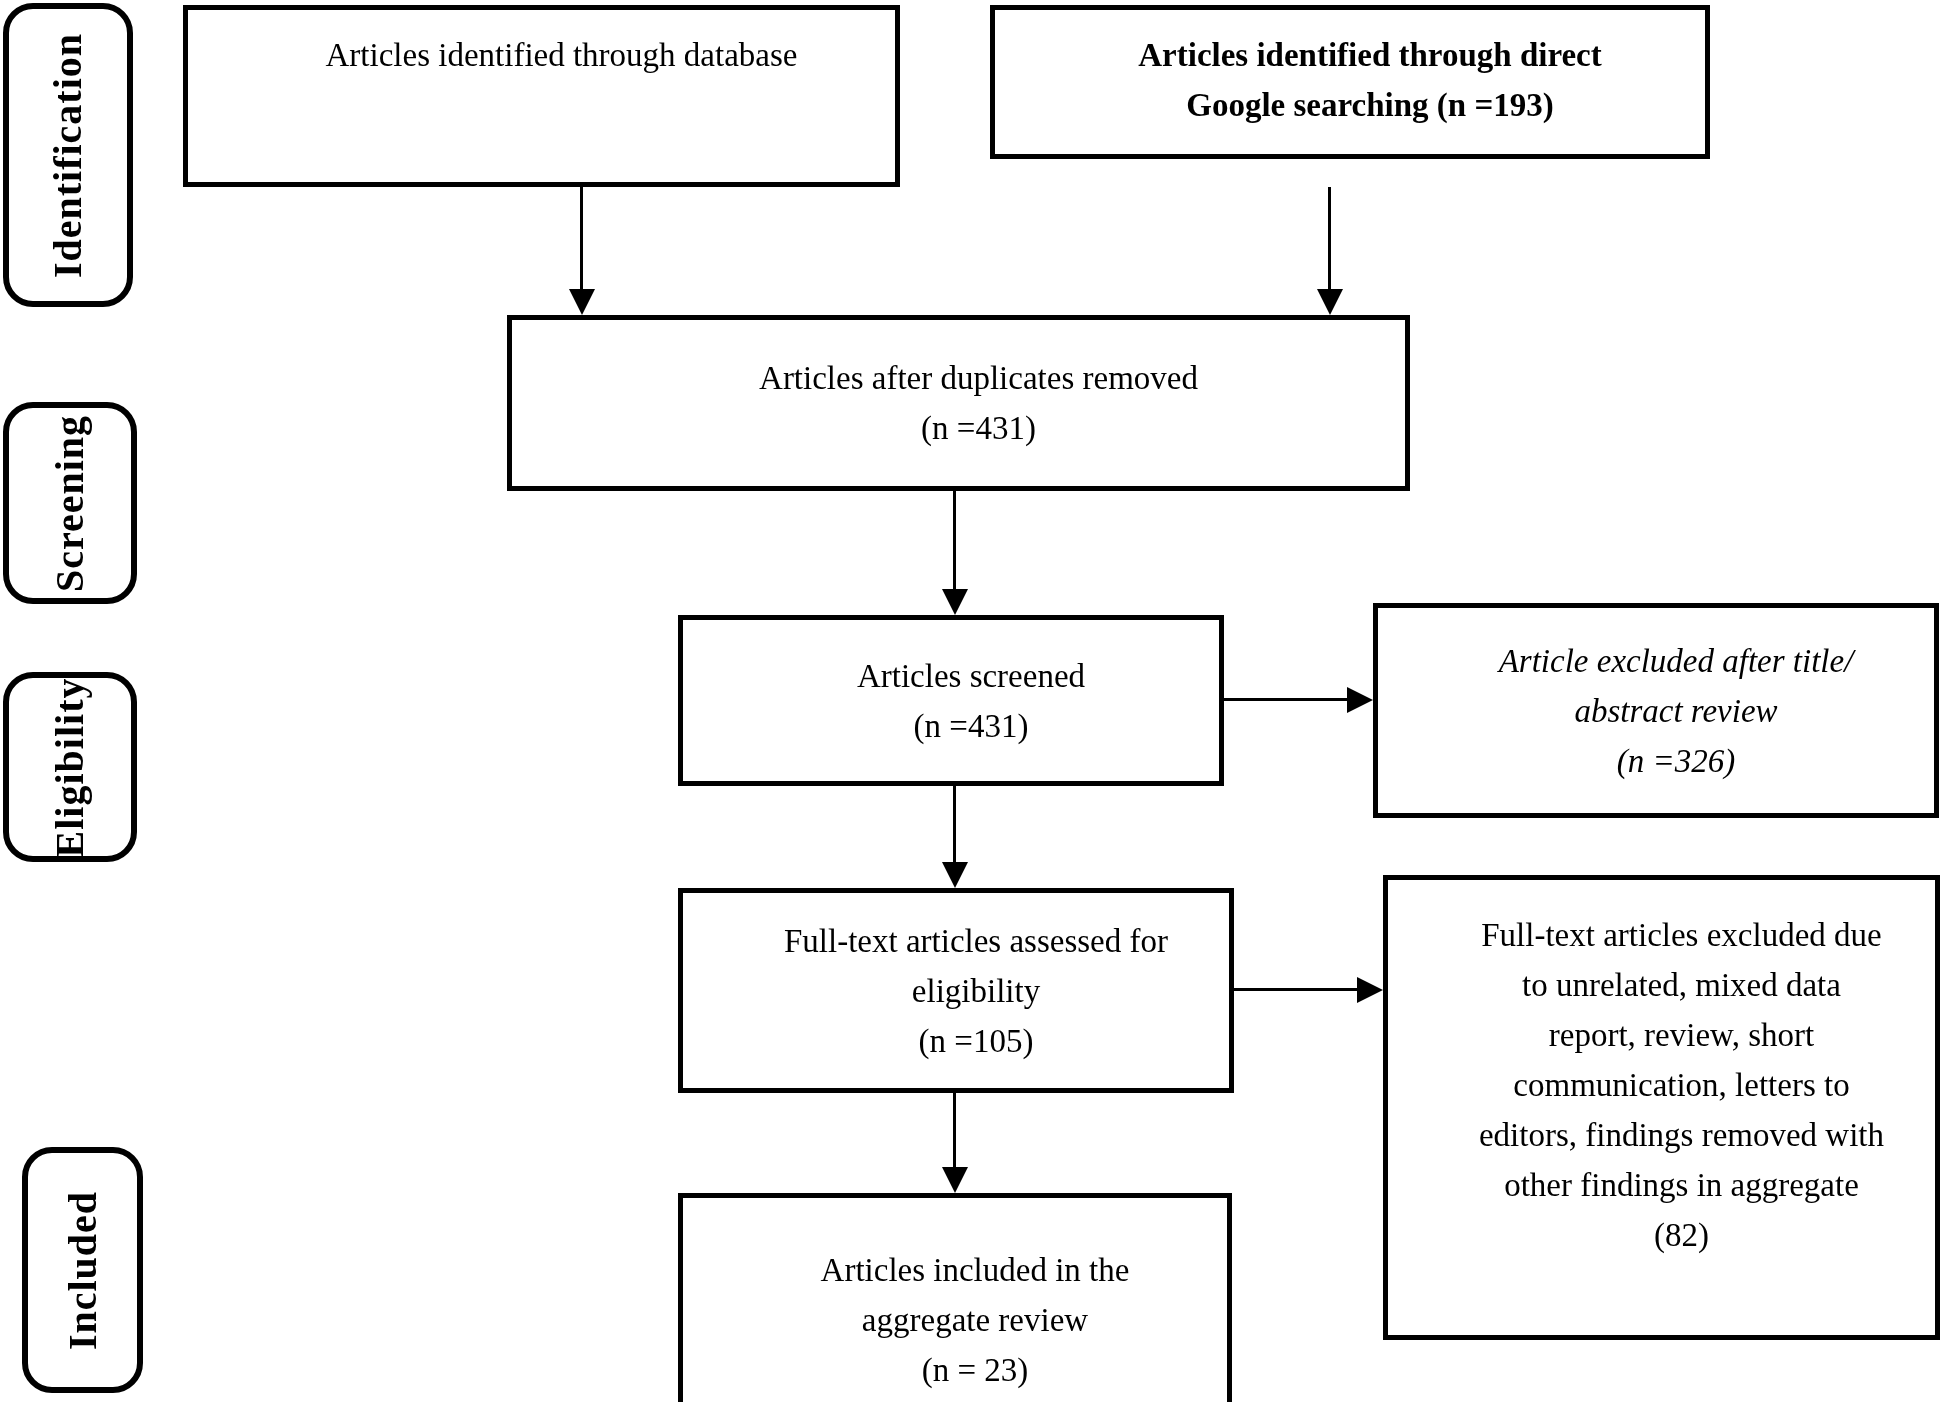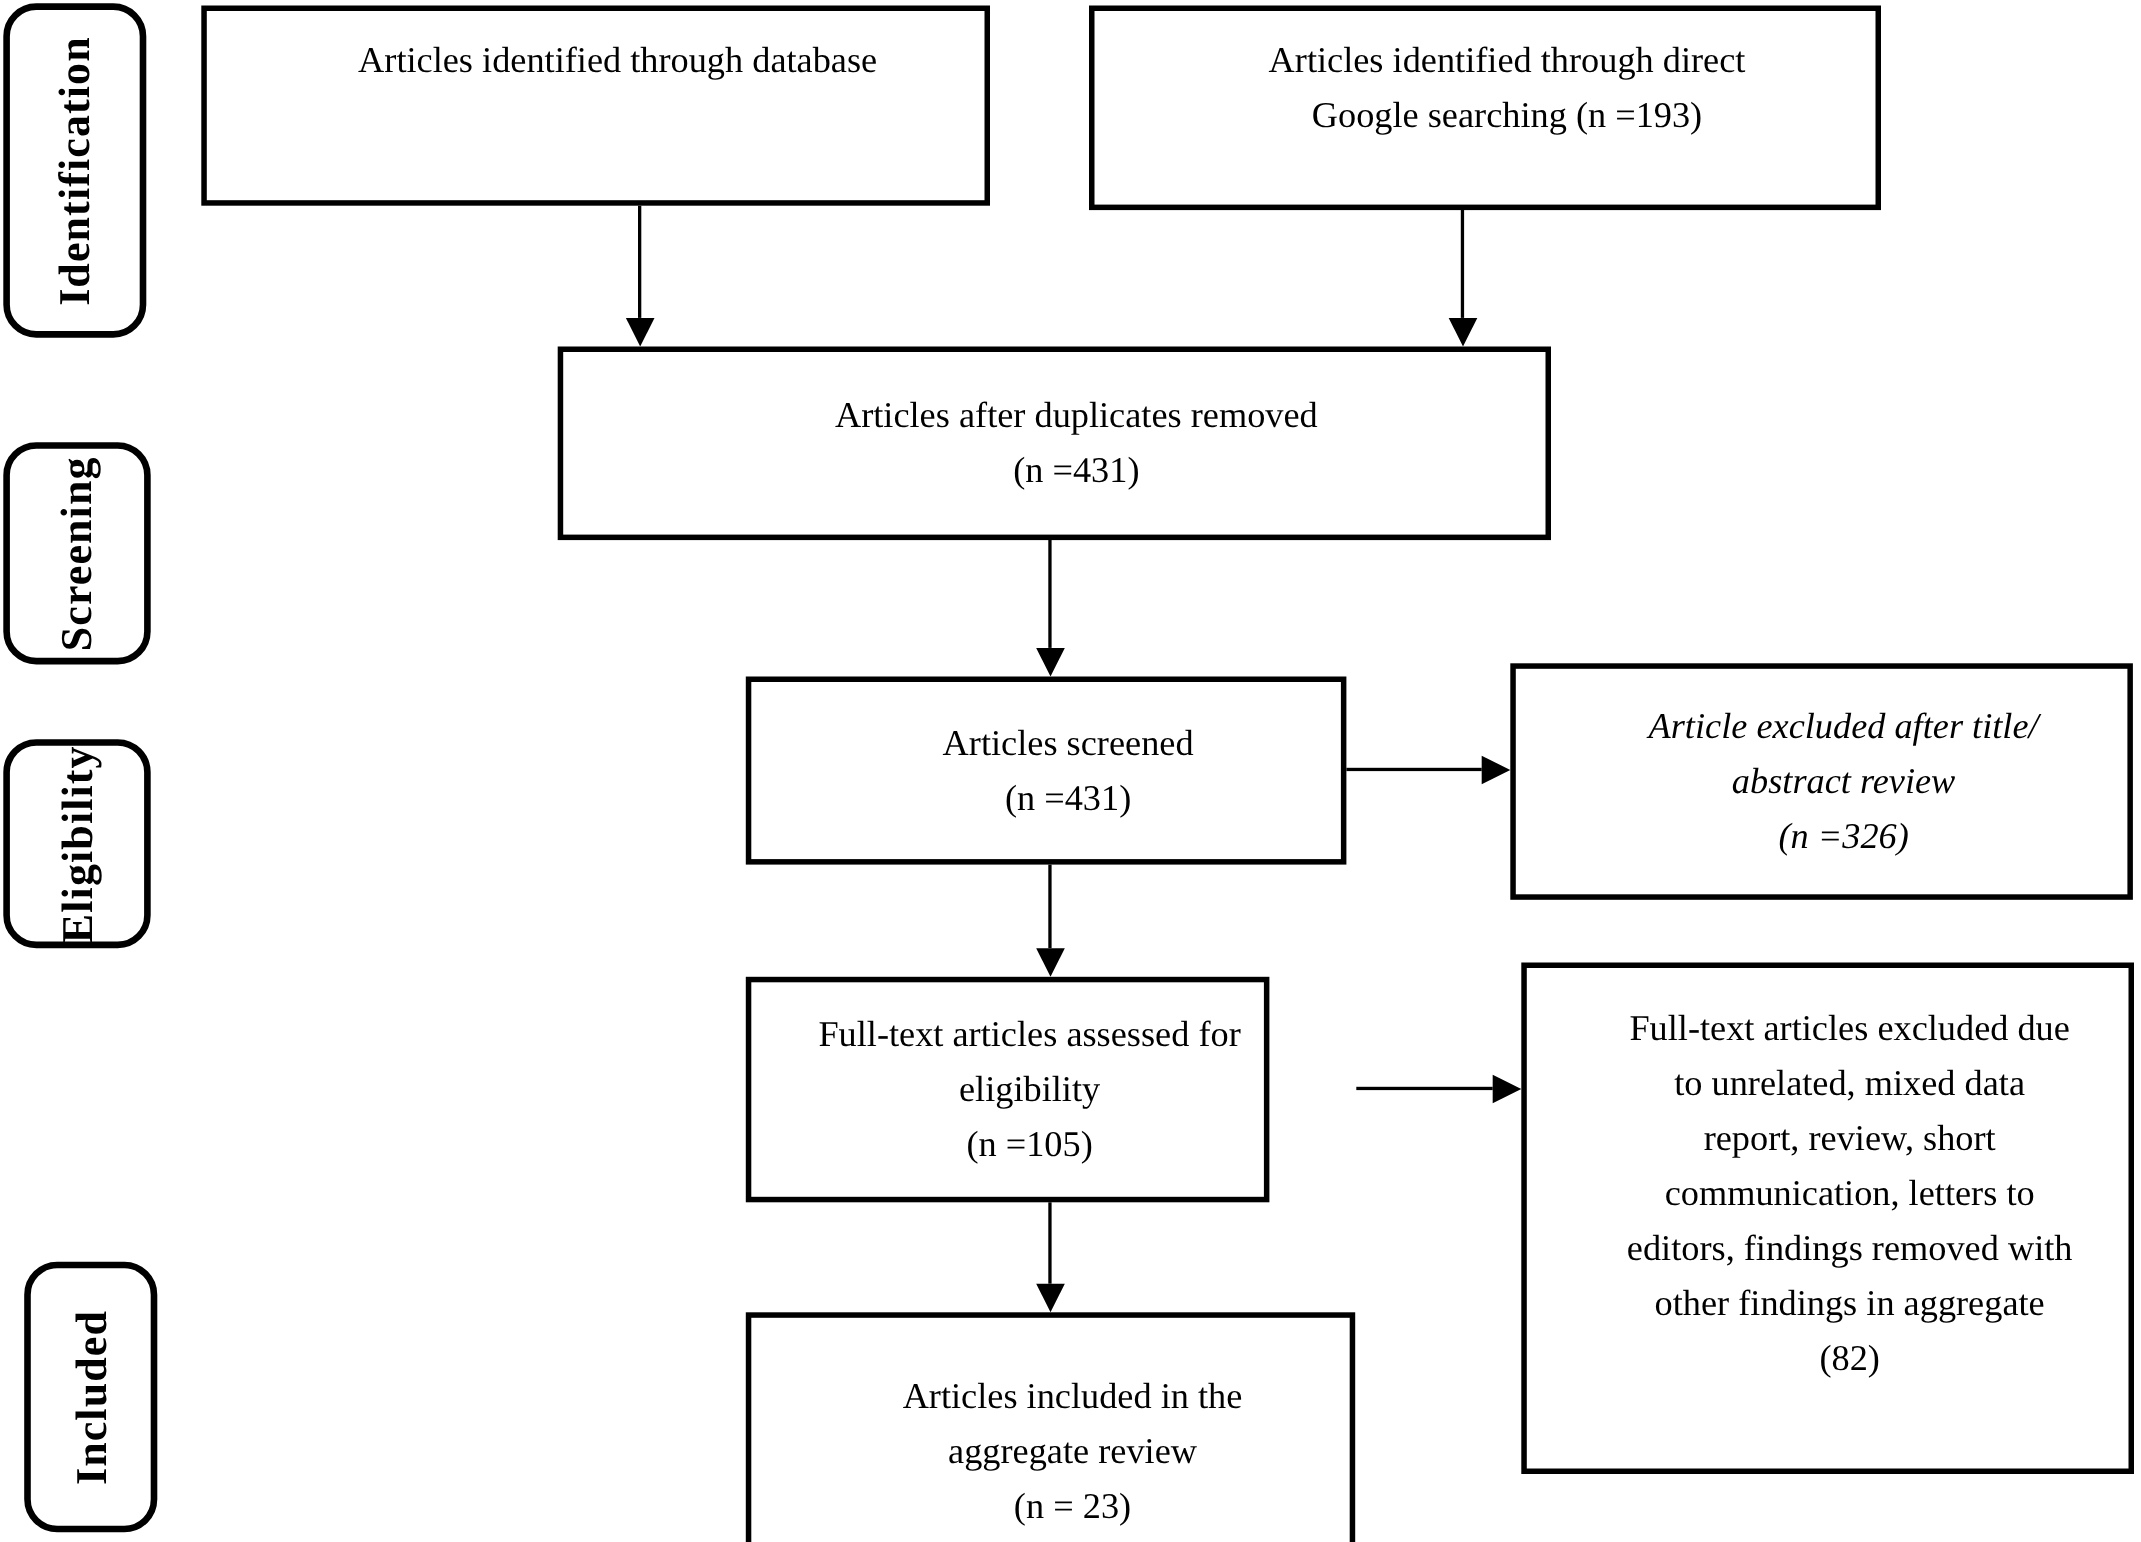--- a/index.html
+++ b/index.html
@@ -54,21 +54,21 @@
   <div class="stage" style="left:3px; top:672px; width:134px; height:190px;">
     <span>Eligibility</span>
   </div>
   <div class="stage" style="left:22px; top:1147px; width:121px; height:246px;">
     <span>Included</span>
   </div>
 
   <div class="fbox top-align" style="left:183px; top:5px; width:717px; height:182px; padding-top:20px;">
     <div class="bline">Articles identified through database</div>
   </div>
-  <div class="fbox top-align" style="left:990px; top:5px; width:720px; height:186px; padding-top:20px;">
+  <div class="fbox top-align" style="left:990px; top:5px; width:720px; height:154px; padding-top:20px;font-weight:bold;">
     <div class="bline">Articles identified through direct</div>
     <div class="bline">Google searching (n =193)</div>
   </div>
 
   <div class="vline" style="left:580px; top:187px; height:102px;"></div>
   <div class="head-down" style="left:569px; top:289px;"></div>
   <div class="vline" style="left:1328px; top:187px; height:102px;"></div>
   <div class="head-down" style="left:1317px; top:289px;"></div>
 
   <div class="fbox" style="left:507px; top:315px; width:903px; height:176px;">
@@ -89,21 +89,21 @@
 
   <div class="fbox" style="left:1373px; top:603px; width:566px; height:215px;font-style:italic;">
     <div class="bline">Article excluded after title/</div>
     <div class="bline">abstract review</div>
     <div class="bline">(n =326)</div>
   </div>
 
   <div class="vline" style="left:953px; top:786px; height:76px;"></div>
   <div class="head-down" style="left:942px; top:862px;"></div>
 
-  <div class="fbox" style="left:678px; top:888px; width:476px; height:205px;">
+  <div class="fbox" style="left:678px; top:888px; width:556px; height:205px;">
     <div class="bline">Full-text articles assessed for</div>
     <div class="bline">eligibility</div>
     <div class="bline">(n =105)</div>
   </div>
 
   <div class="hline" style="left:1233px; top:988px; width:124px;"></div>
   <div class="head-right" style="left:1357px; top:977px;"></div>
 
   <div class="fbox top-align" style="left:1383px; top:875px; width:557px; height:465px; padding-top:30px;">
     <div class="bline">Full-text articles excluded due</div>

